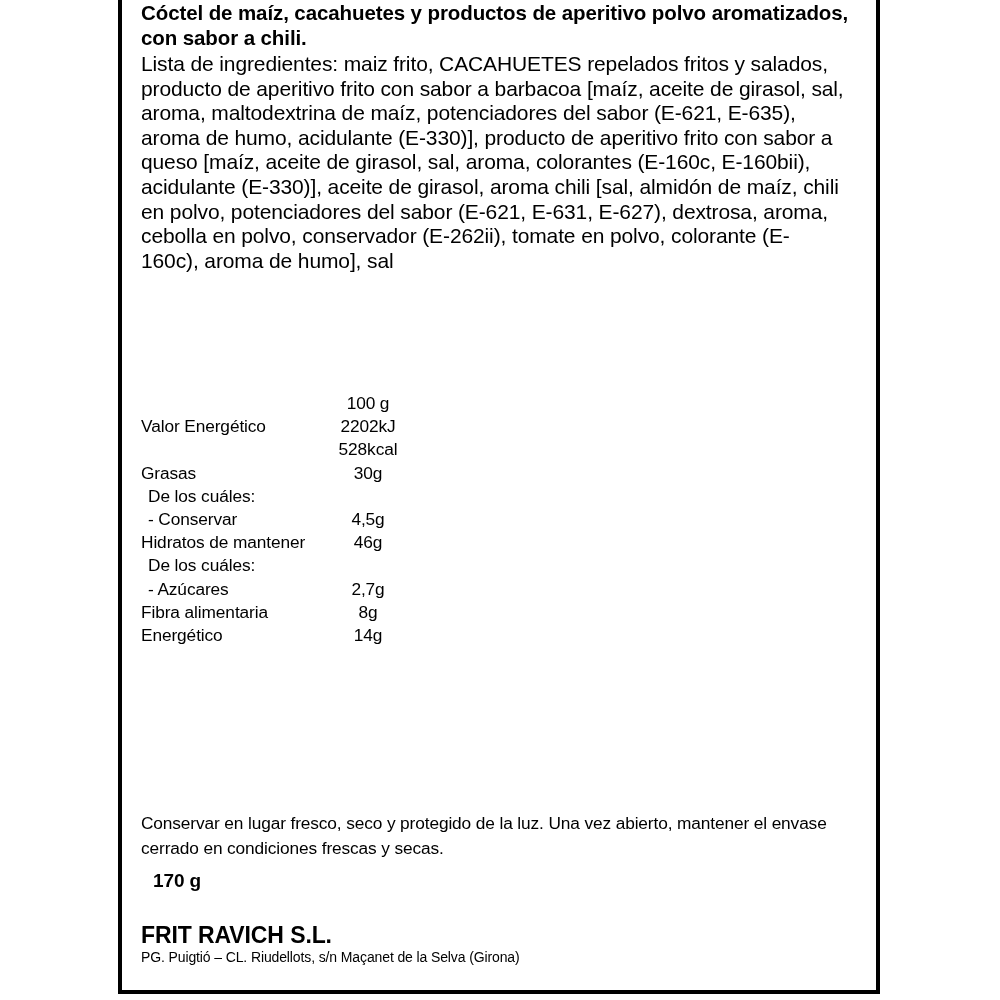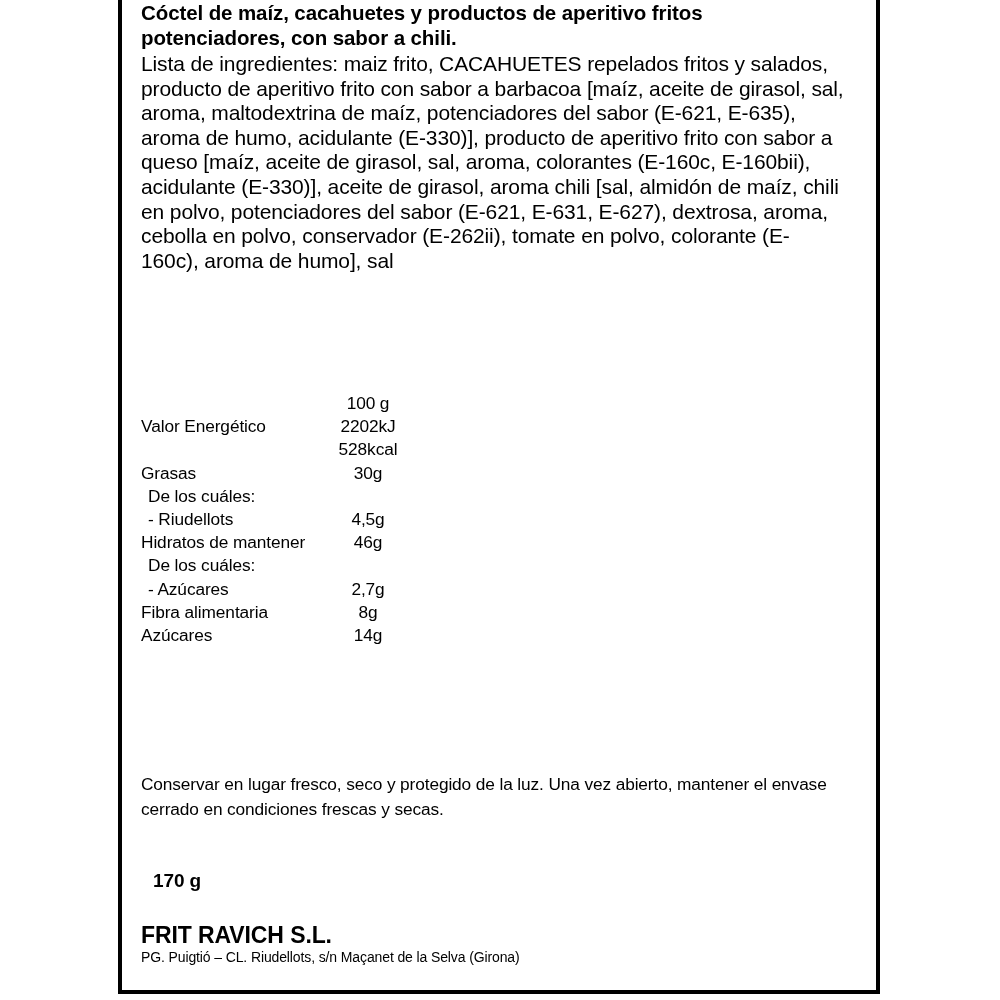--- a/index.html
+++ b/index.html
@@ -87,21 +87,21 @@
     text-align: center;
   }
   .nut-value.header {
     font-size: 17.3px;
   }
 
   
   .storage {
     position: absolute;
     left: 19px;
-    top: 761px;
+    top: 800px;
     width: 706px;
     font-size: 17.3px;
     line-height: 24.6px;
     letter-spacing: -0.12px;
   }
   .net-weight {
     position: absolute;
     left: 19px;
     top: 876px;
     font-size: 19px;
@@ -124,21 +124,21 @@
     font-size: 14px;
     letter-spacing: -0.12px;
   }
 </style>
 </head>
 <body>
 
 <div class="label-frame">
 
   <div class="inner">
-    <h1 class="product-title">Cóctel de maíz, cacahuetes y productos de aperitivo fritos potenciadores, con sabor a chili.</h1>
+    <h1 class="product-title">Cóctel de maíz, cacahuetes y productos de aperitivo polvo aromatizados, con sabor a chili.</h1>
 
     <p class="ingredients">Lista de ingredientes: maiz frito, CACAHUETES repelados fritos y salados, producto de aperitivo frito con sabor a barbacoa [maíz, aceite de girasol, sal, aroma, maltodextrina de maíz, potenciadores del sabor (E-621, E-635), aroma de humo, acidulante (E-330)], producto de aperitivo frito con sabor a queso [maíz, aceite de girasol, sal, aroma, colorantes (E-160c, E-160bii), acidulante (E-330)], aceite de girasol, aroma chili [sal, almidón de maíz, chili en polvo, potenciadores del sabor (E-621, E-631, E-627), dextrosa, aroma, cebolla en polvo, conservador (E-262ii), tomate en polvo, colorante (E-160c), aroma de humo], sal</p>
   </div>
 
   <div class="nutrition">
 
   <div class="nut-row">
         <span class="nut-label"></span>
         <span class="nut-value header">100 g</span>
       </div>
@@ -152,41 +152,41 @@
       </div>
       <div class="nut-row">
         <span class="nut-label">Grasas</span>
         <span class="nut-value">30g</span>
       </div>
       <div class="nut-row">
         <span class="nut-label indent-1">De los cuáles:</span>
         <span class="nut-value"></span>
       </div>
       <div class="nut-row">
-        <span class="nut-label indent-2">- Riudellots</span>
+        <span class="nut-label indent-2">- Conservar</span>
         <span class="nut-value">4,5g</span>
       </div>
       <div class="nut-row">
         <span class="nut-label">Hidratos de mantener</span>
         <span class="nut-value">46g</span>
       </div>
       <div class="nut-row">
         <span class="nut-label indent-1">De los cuáles:</span>
         <span class="nut-value"></span>
       </div>
       <div class="nut-row">
         <span class="nut-label indent-2">- Azúcares</span>
         <span class="nut-value">2,7g</span>
       </div>
       <div class="nut-row">
         <span class="nut-label">Fibra  alimentaria</span>
         <span class="nut-value">8g</span>
       </div>
       <div class="nut-row">
-        <span class="nut-label">Azúcares</span>
+        <span class="nut-label">Energético</span>
         <span class="nut-value">14g</span>
       </div>
     </div>
 
   <p class="storage">Conservar en lugar fresco, seco y protegido de la luz. Una vez abierto, mantener el envase cerrado en condiciones frescas y secas.</p>
 
   <div class="net-weight">170 g</div>
 
   <div class="company-name">FRIT RAVICH S.L.</div>
 

